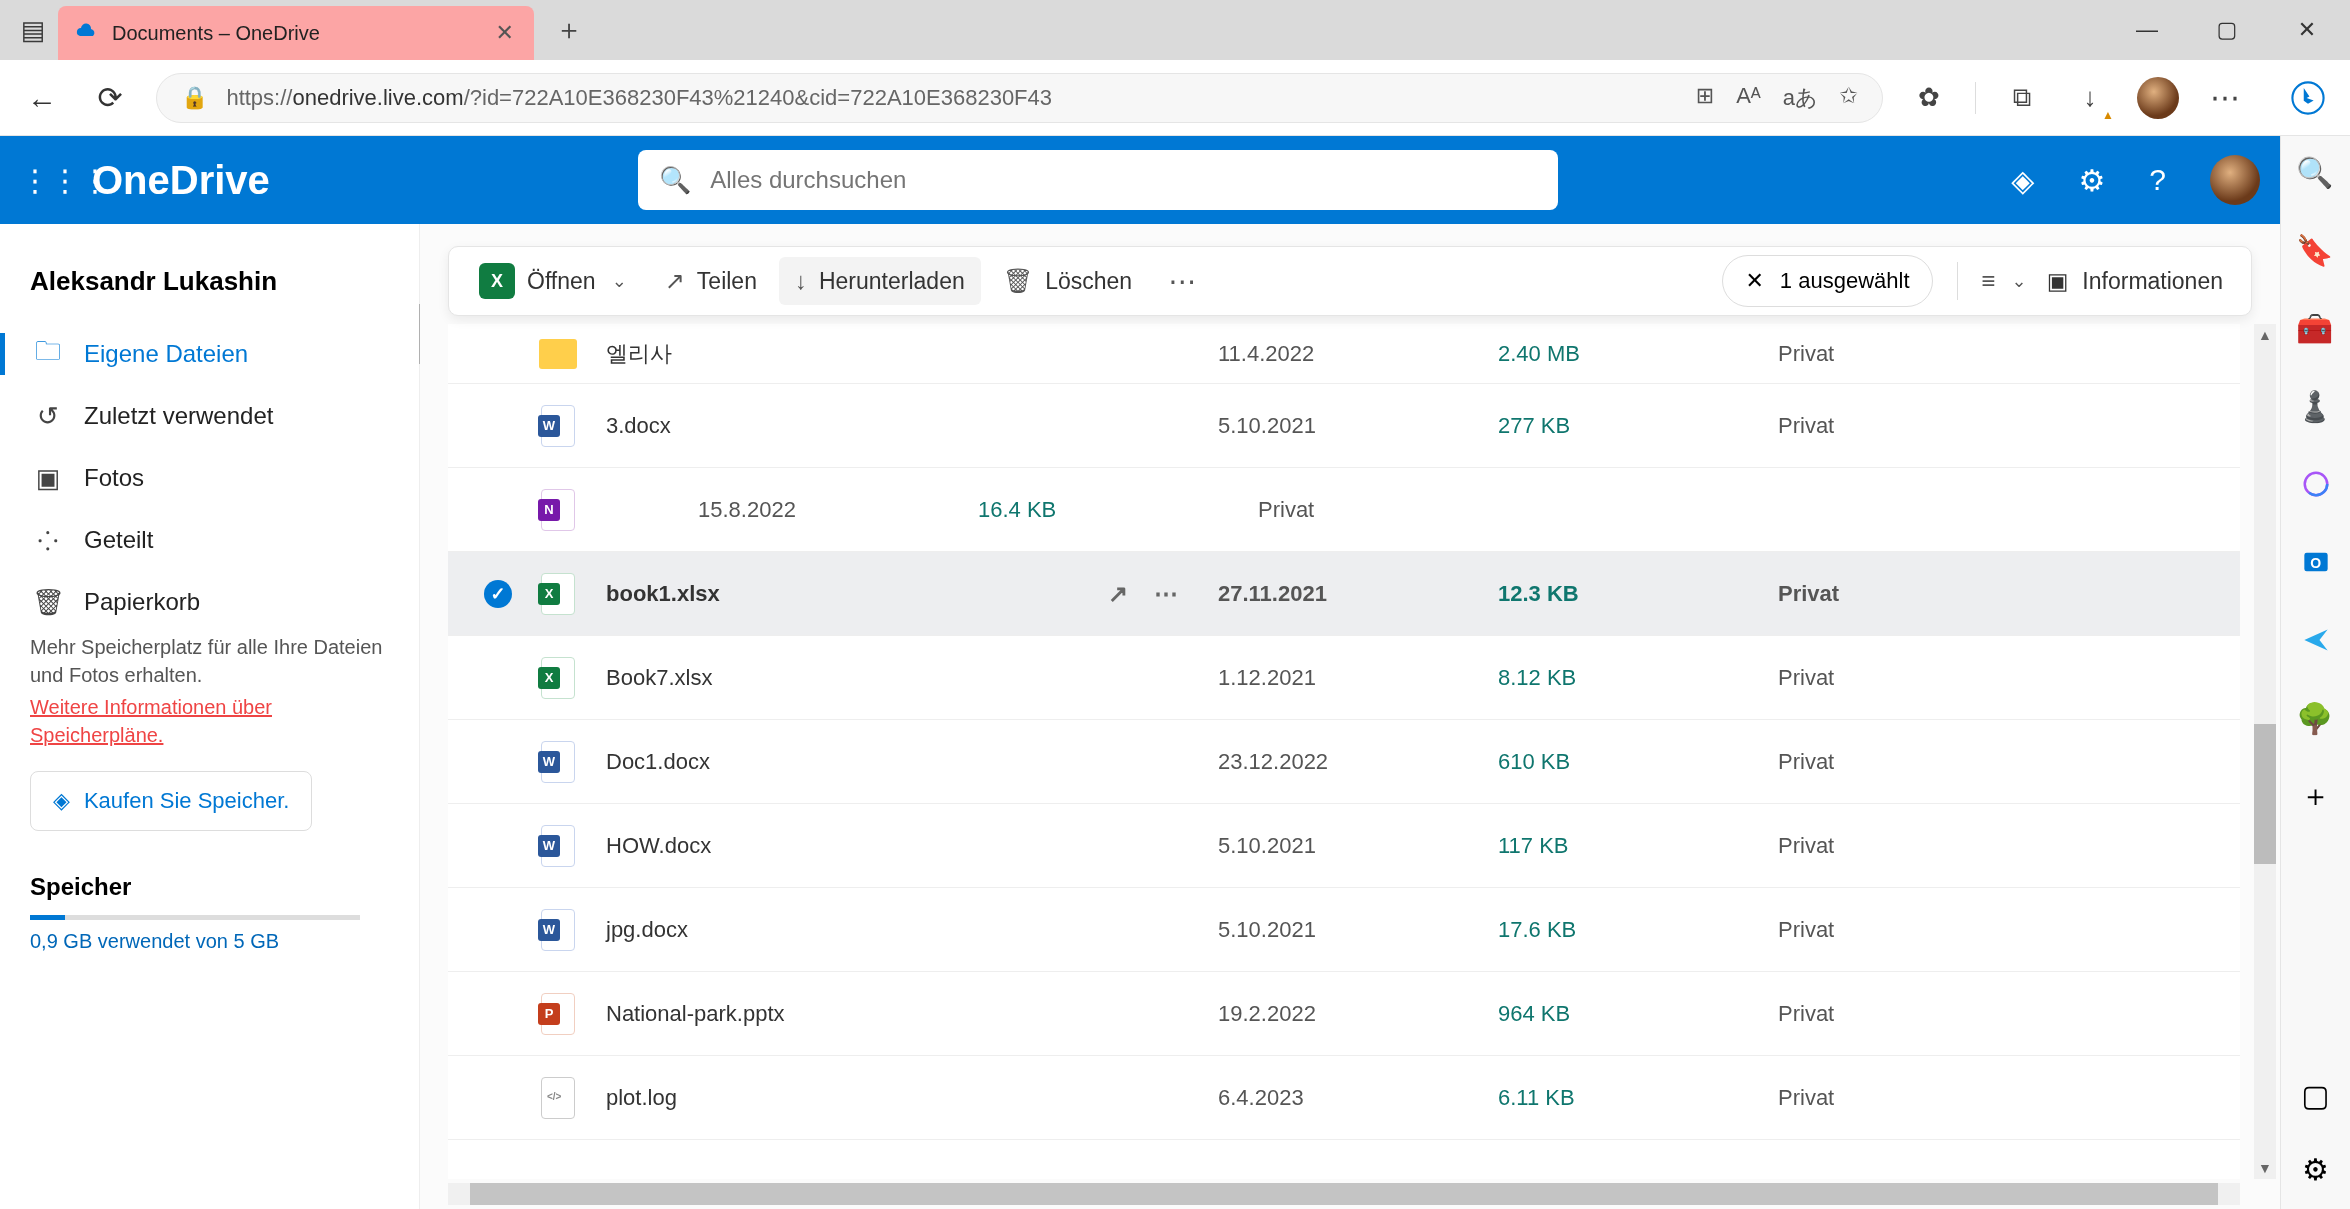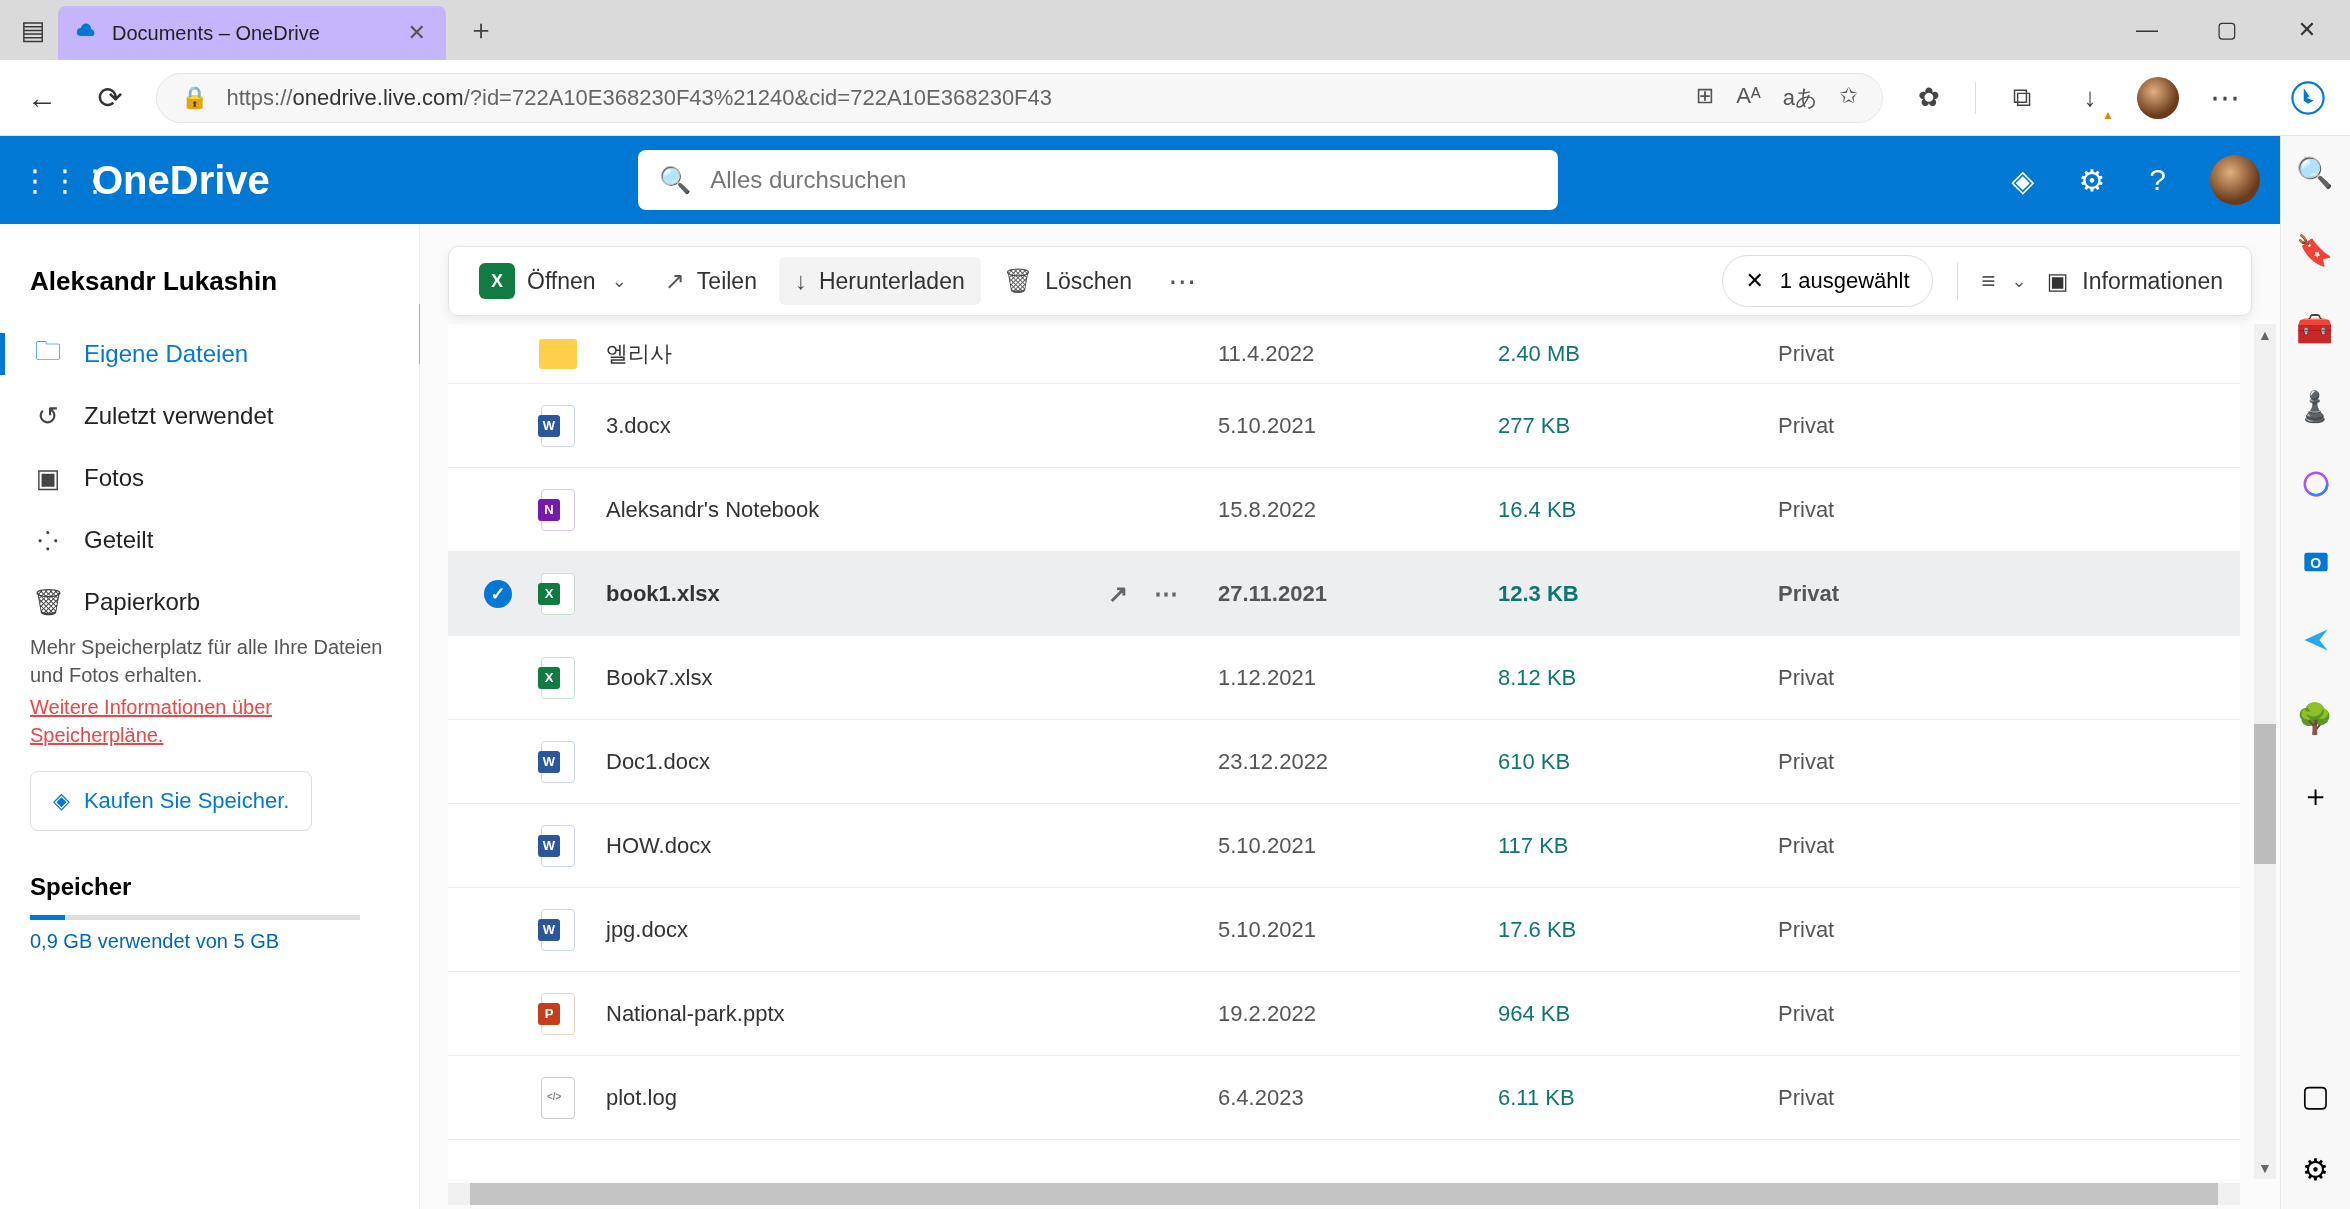--- a/index.html
+++ b/index.html
@@ -1,21 +1,21 @@
 <!DOCTYPE html>
 <html><head>
 <meta charset="utf-8">
 <style>
 * { margin: 0; padding: 0; box-sizing: border-box; font-family: "Segoe UI", sans-serif; }
 body { background: #f3f3f3; width: 2350px; height: 1209px; overflow: hidden; }
 
 
 .browser-top { height: 60px; background: #dadada; display: flex; align-items: center; padding: 0 8px; }
 .browser-tabs-icon { width: 50px; height: 40px; display: flex; align-items: center; justify-content: center; font-size: 26px; color: #3a3a3a; }
-.browser-tab { background: #c4b5fd; border-radius: 8px 8px 0 0; height: 54px; margin-top: 6px; padding: 0 20px 0 16px; display: flex; align-items: center; gap: 14px; width: 388px; }
+.browser-tab { background: #fca5a5; border-radius: 8px 8px 0 0; height: 54px; margin-top: 6px; padding: 0 20px 0 16px; display: flex; align-items: center; gap: 14px; width: 476px; }
 .tab-favicon { width: 24px; height: 24px; display: flex; align-items: center; }
 .tab-title { font-size: 20px; color: #222; flex: 1; }
 .tab-close { font-size: 22px; color: #555; cursor: pointer; }
 .new-tab { width: 50px; height: 40px; display: flex; align-items: center; justify-content: center; font-size: 28px; color: #444; margin-left: 10px; cursor: pointer; }
 .window-controls { margin-left: auto; display: flex; gap: 10px; }
 .winbtn { width: 70px; height: 50px; display: flex; align-items: center; justify-content: center; font-size: 22px; color: #333; cursor: pointer; }
 
 .browser-toolbar { height: 76px; background: #fff; border-bottom: 1px solid #e5e5e5; display: flex; align-items: center; padding: 0 20px; gap: 24px; }
 .nav-btn { width: 44px; height: 44px; display: flex; align-items: center; justify-content: center; font-size: 30px; color: #333; cursor: pointer; border-radius: 6px; }
 .addr-bar { flex: 1; height: 50px; border-radius: 25px; background: #f7f7f7; border: 1px solid #e5e5e5; display: flex; align-items: center; padding: 0 24px; gap: 18px; }
@@ -313,21 +313,20 @@
             <div class="frowactions"></div>
             <div class="fdate">5.10.2021</div>
             <div class="fsize">277 KB</div>
             <div class="fshare">Privat</div>
           </div>
           <div class="row">
             <div class="chk"></div>
             <div class="ficon">
               <div class="ficon-box fi-note"></div>
             </div>
-            <div class="fname">Aleksandr's Notebook</div>
             <div class="frowactions"></div>
             <div class="fdate">15.8.2022</div>
             <div class="fsize">16.4 KB</div>
             <div class="fshare">Privat</div>
           </div>
           <div class="row sel">
             <div class="chk">
               <div class="chk-circle">✓</div>
             </div>
             <div class="ficon">

